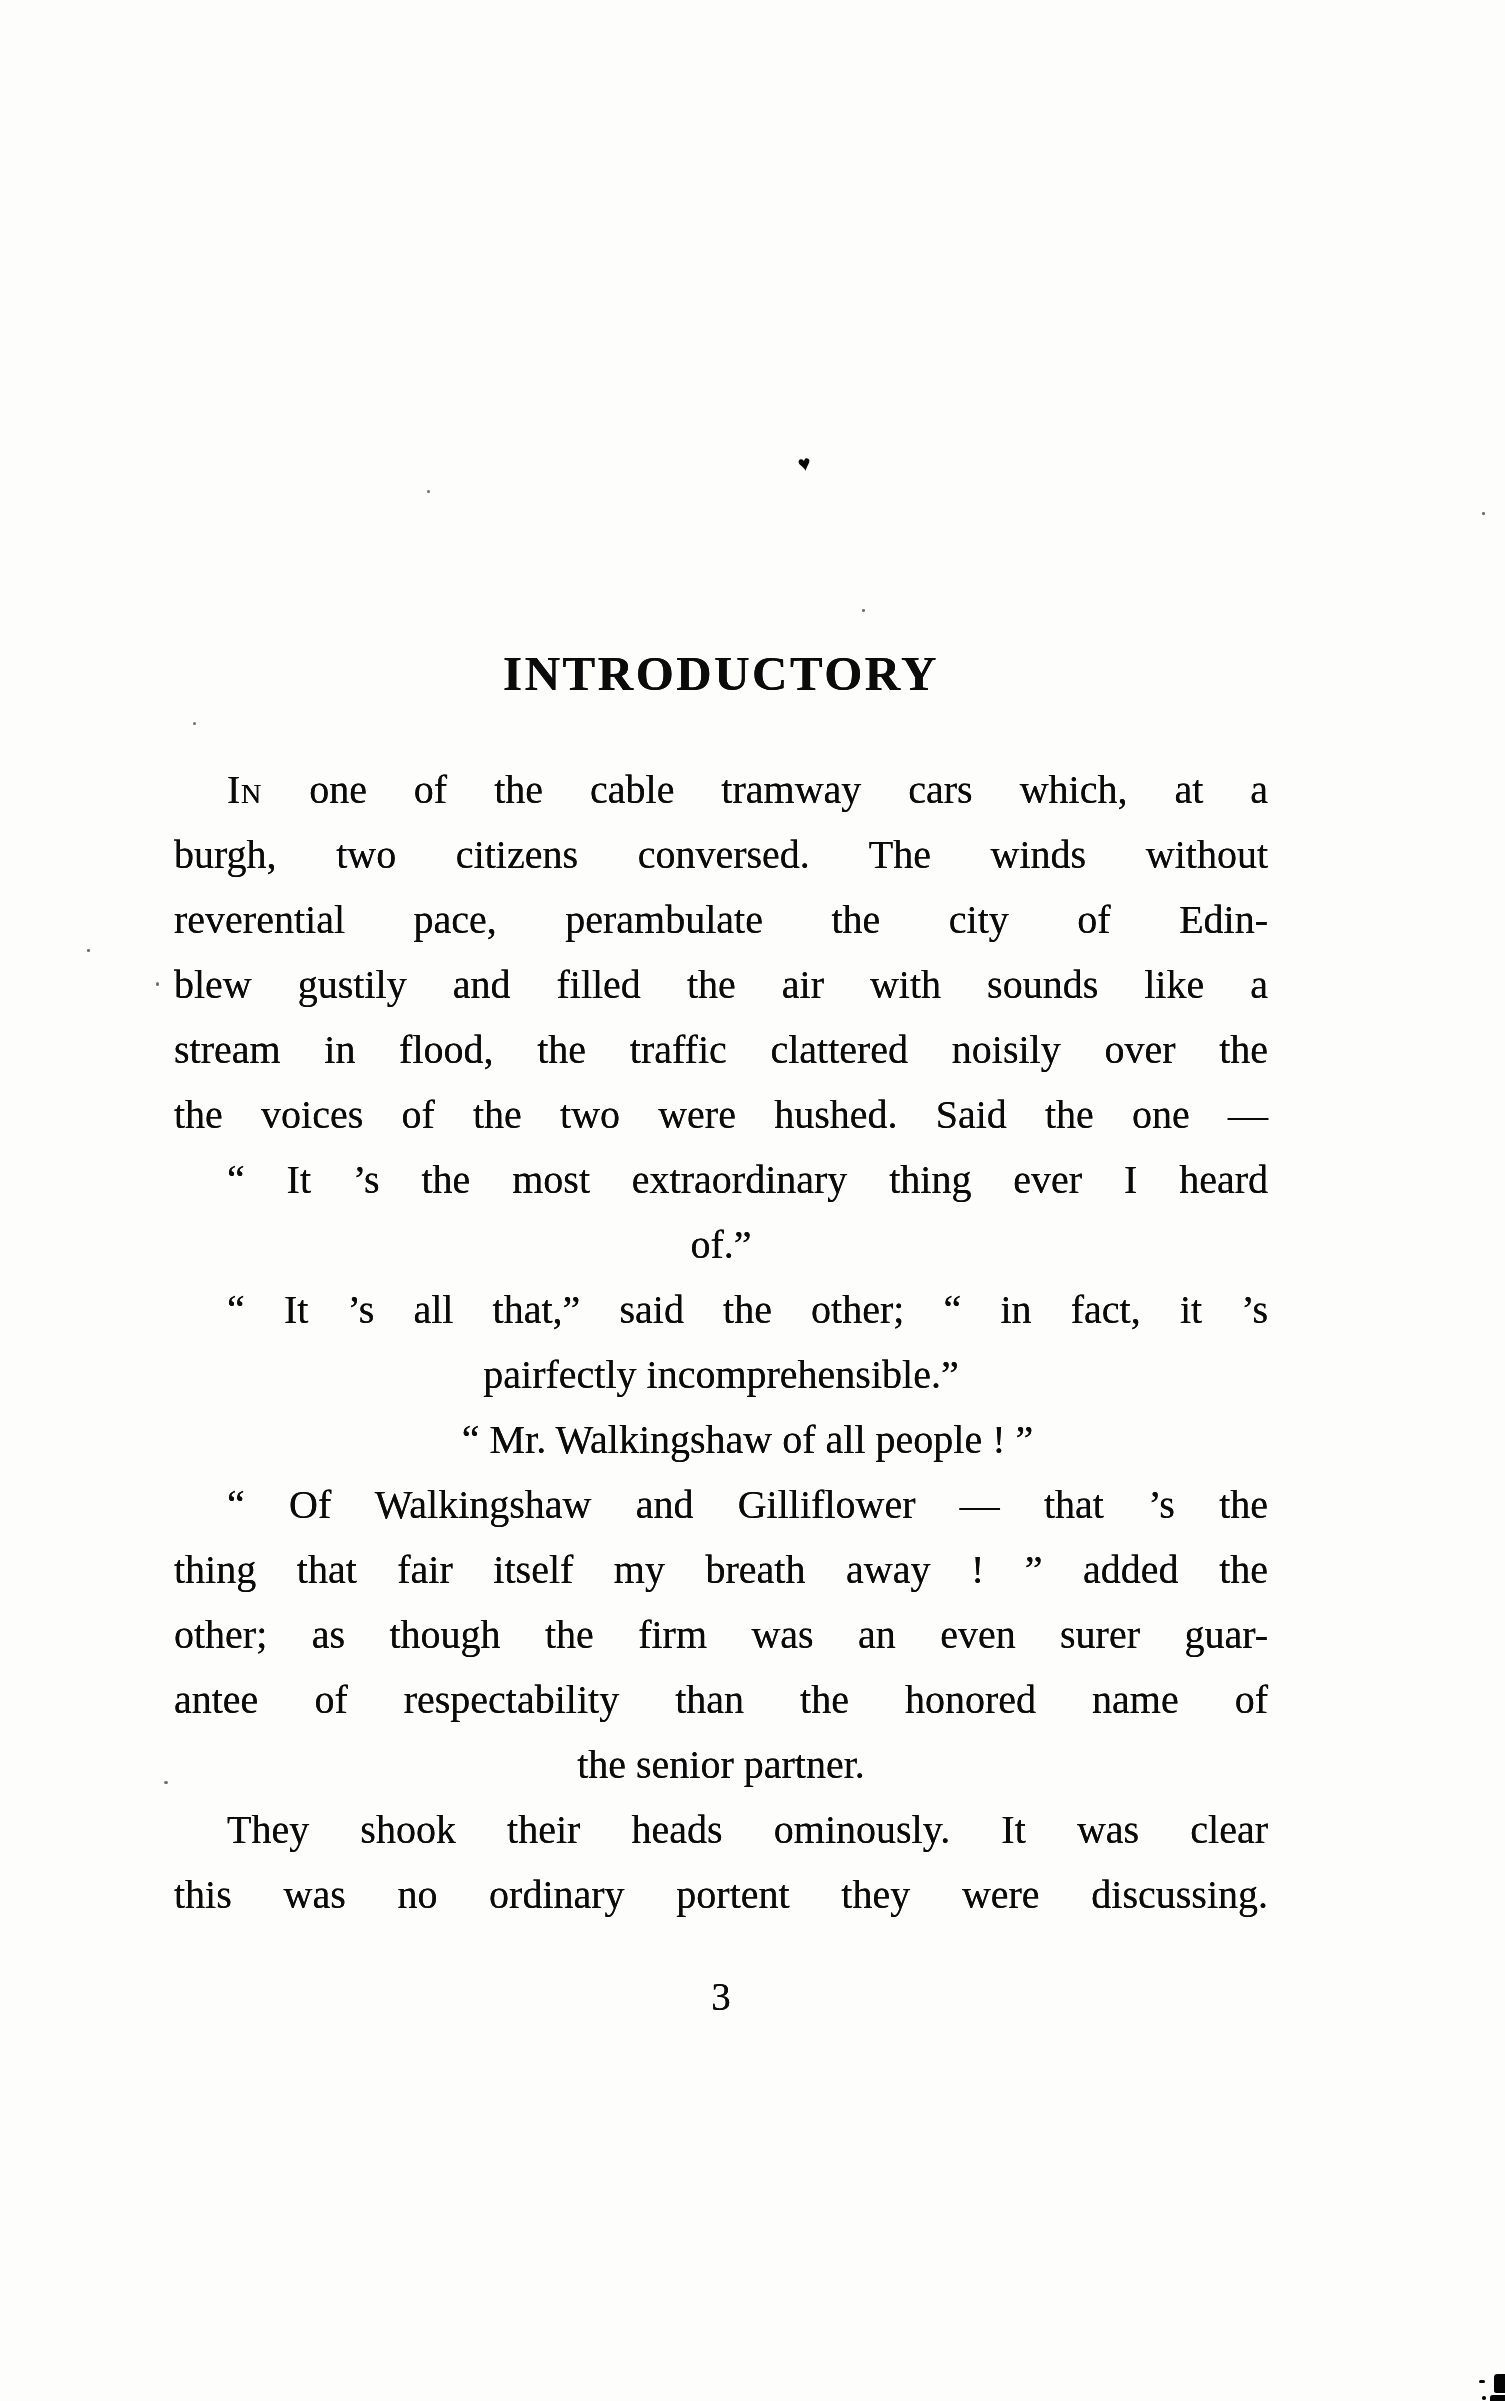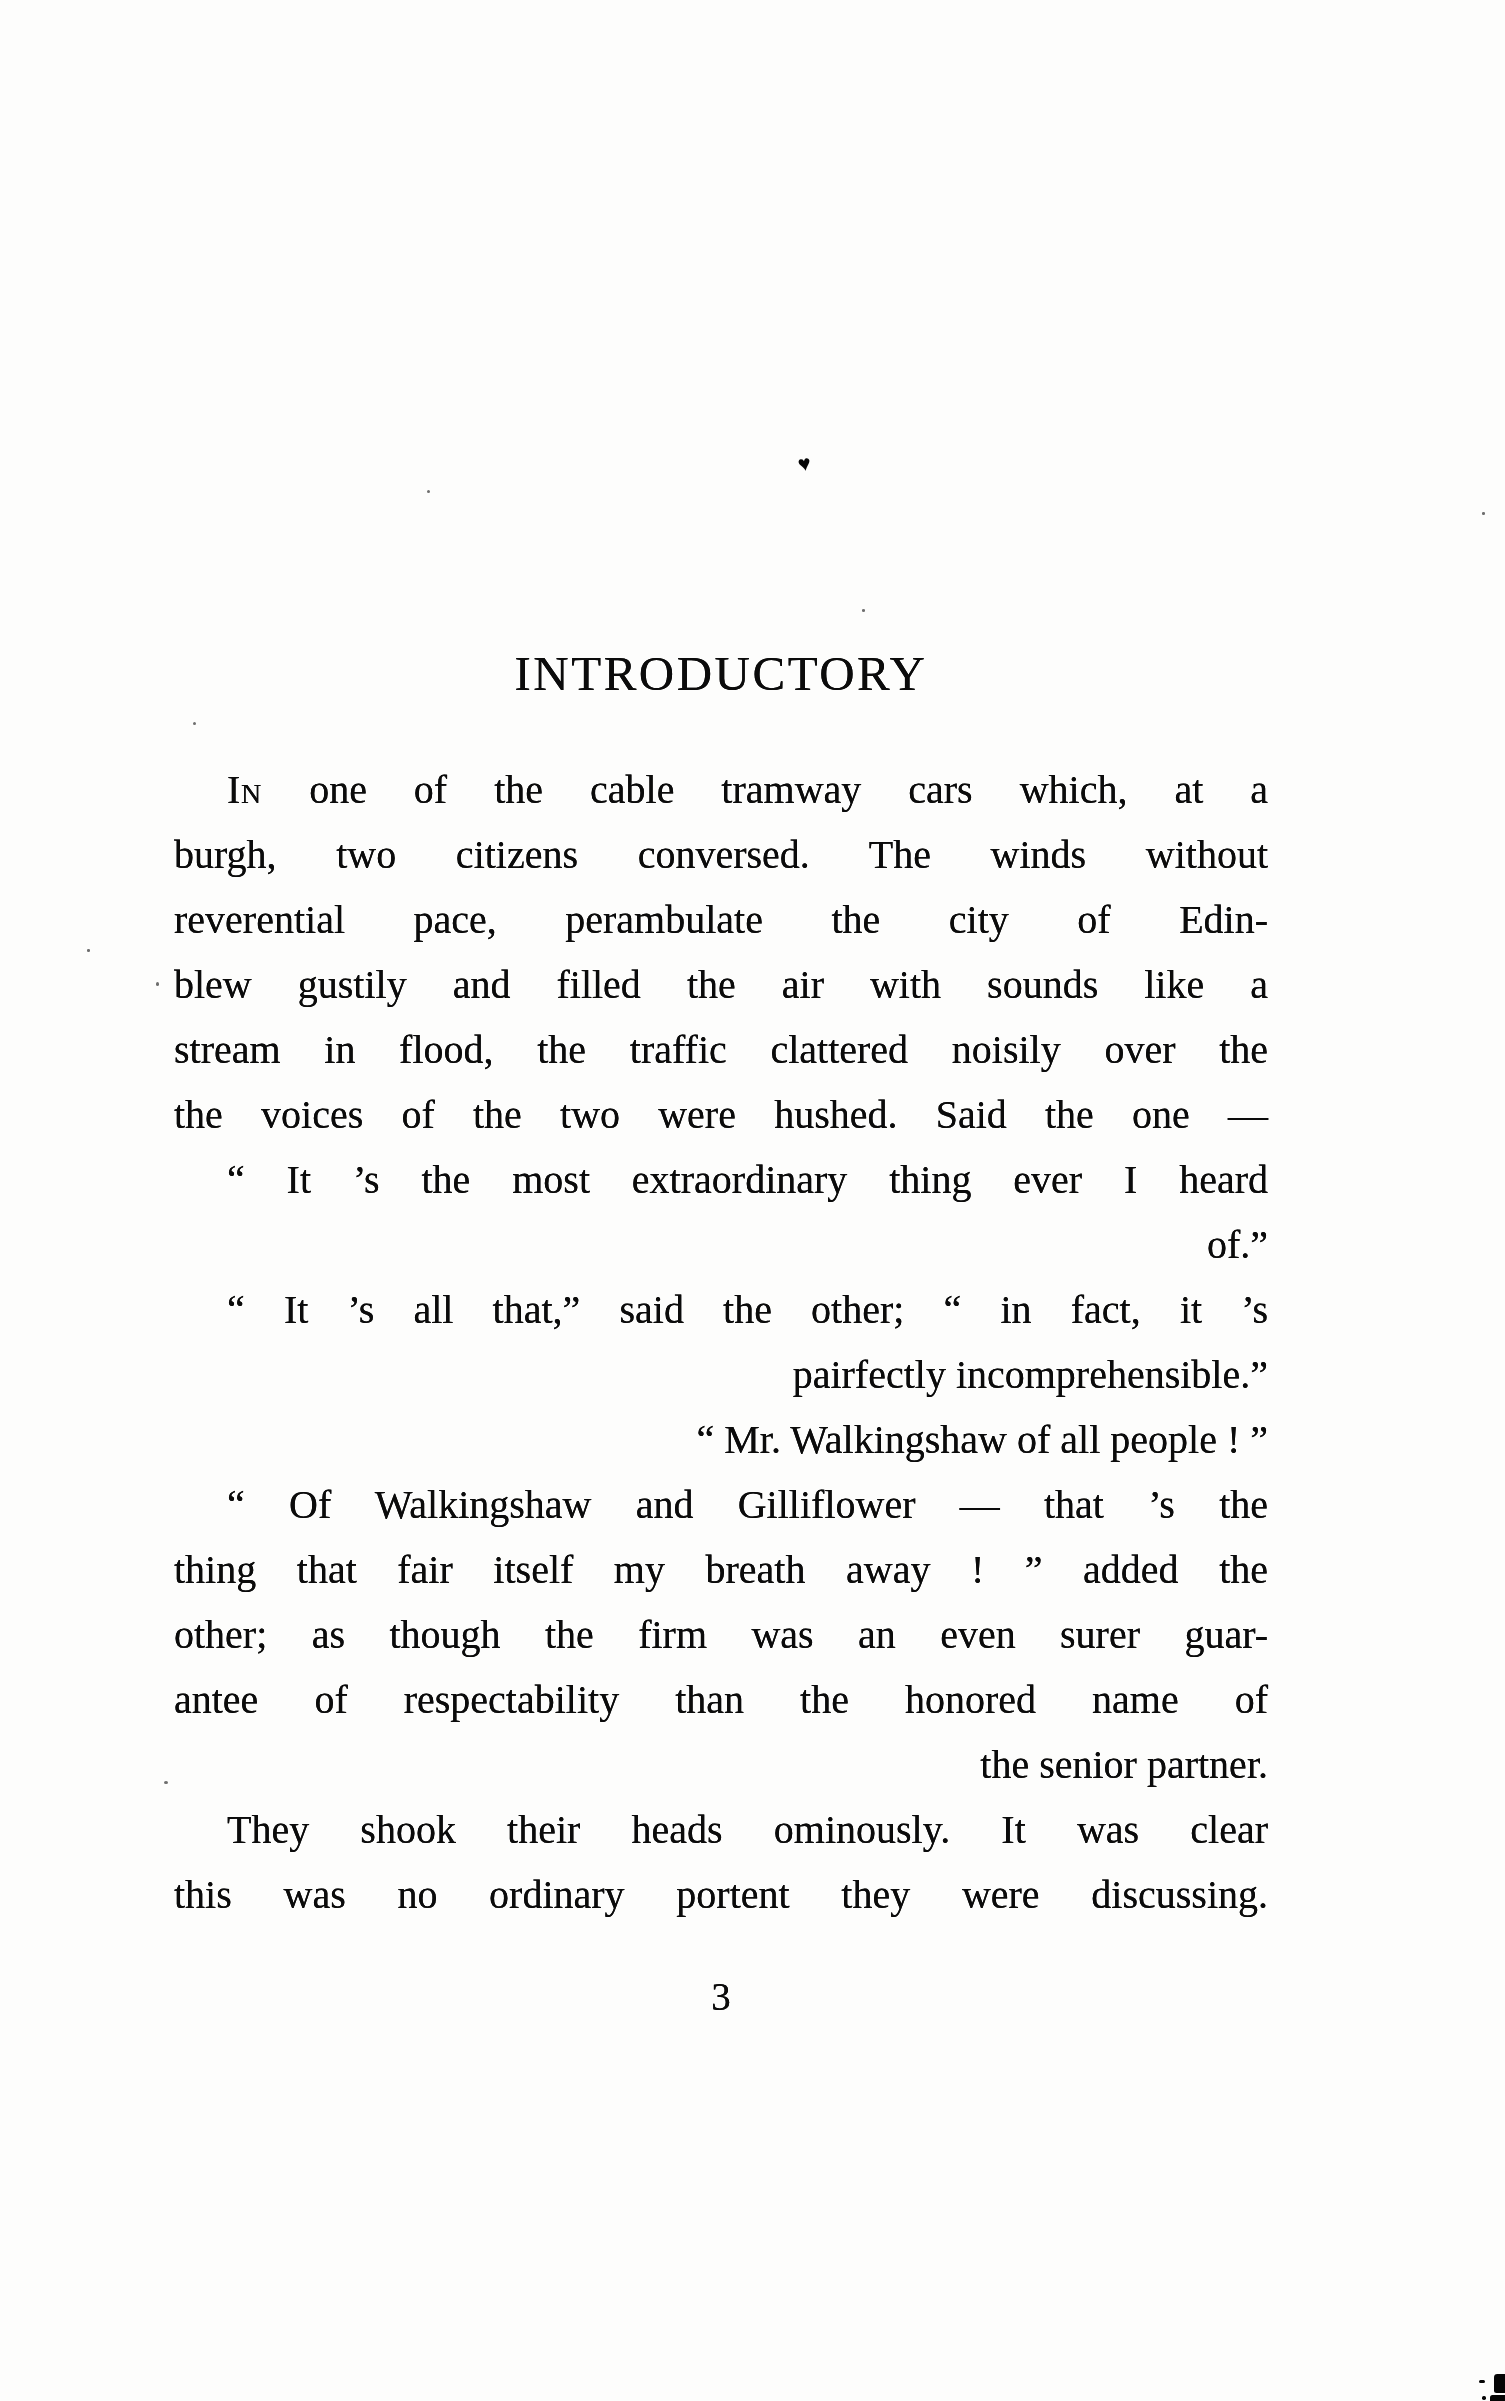--- a/index.html
+++ b/index.html
@@ -18,21 +18,21 @@
   }
   .page-title {
     position: absolute;
     left: 174px;
     top: 616px;
     width: 1094px;
     text-align: center;
     font-size: 49px;
     line-height: 1;
     letter-spacing: 2.5px;
-    font-weight: normal;
+    font-weight: bold;
     text-shadow: 0 0 0.5px currentColor;
   }
   .ornament {
     position: absolute;
     left: 798px;
     top: 453px;
     font-size: 22px;
     color: #050505;
     transform: rotate(-10deg);
     line-height: 1;
@@ -42,21 +42,21 @@
     left: 174px;
     top: 757px;
     width: 1094px;
     font-size: 40px;
     line-height: 65px;
     text-shadow: 0 0 0.5px currentColor;
   }
   .line {
     height: 65px;
     white-space: normal;
-    text-align: right;
+    text-align: center;
   }
   .line.just {
     text-align: justify;
     text-align-last: justify;
   }
   .line.indent {
     padding-left: 53px;
   }
   .lead {
     font-variant: small-caps;

